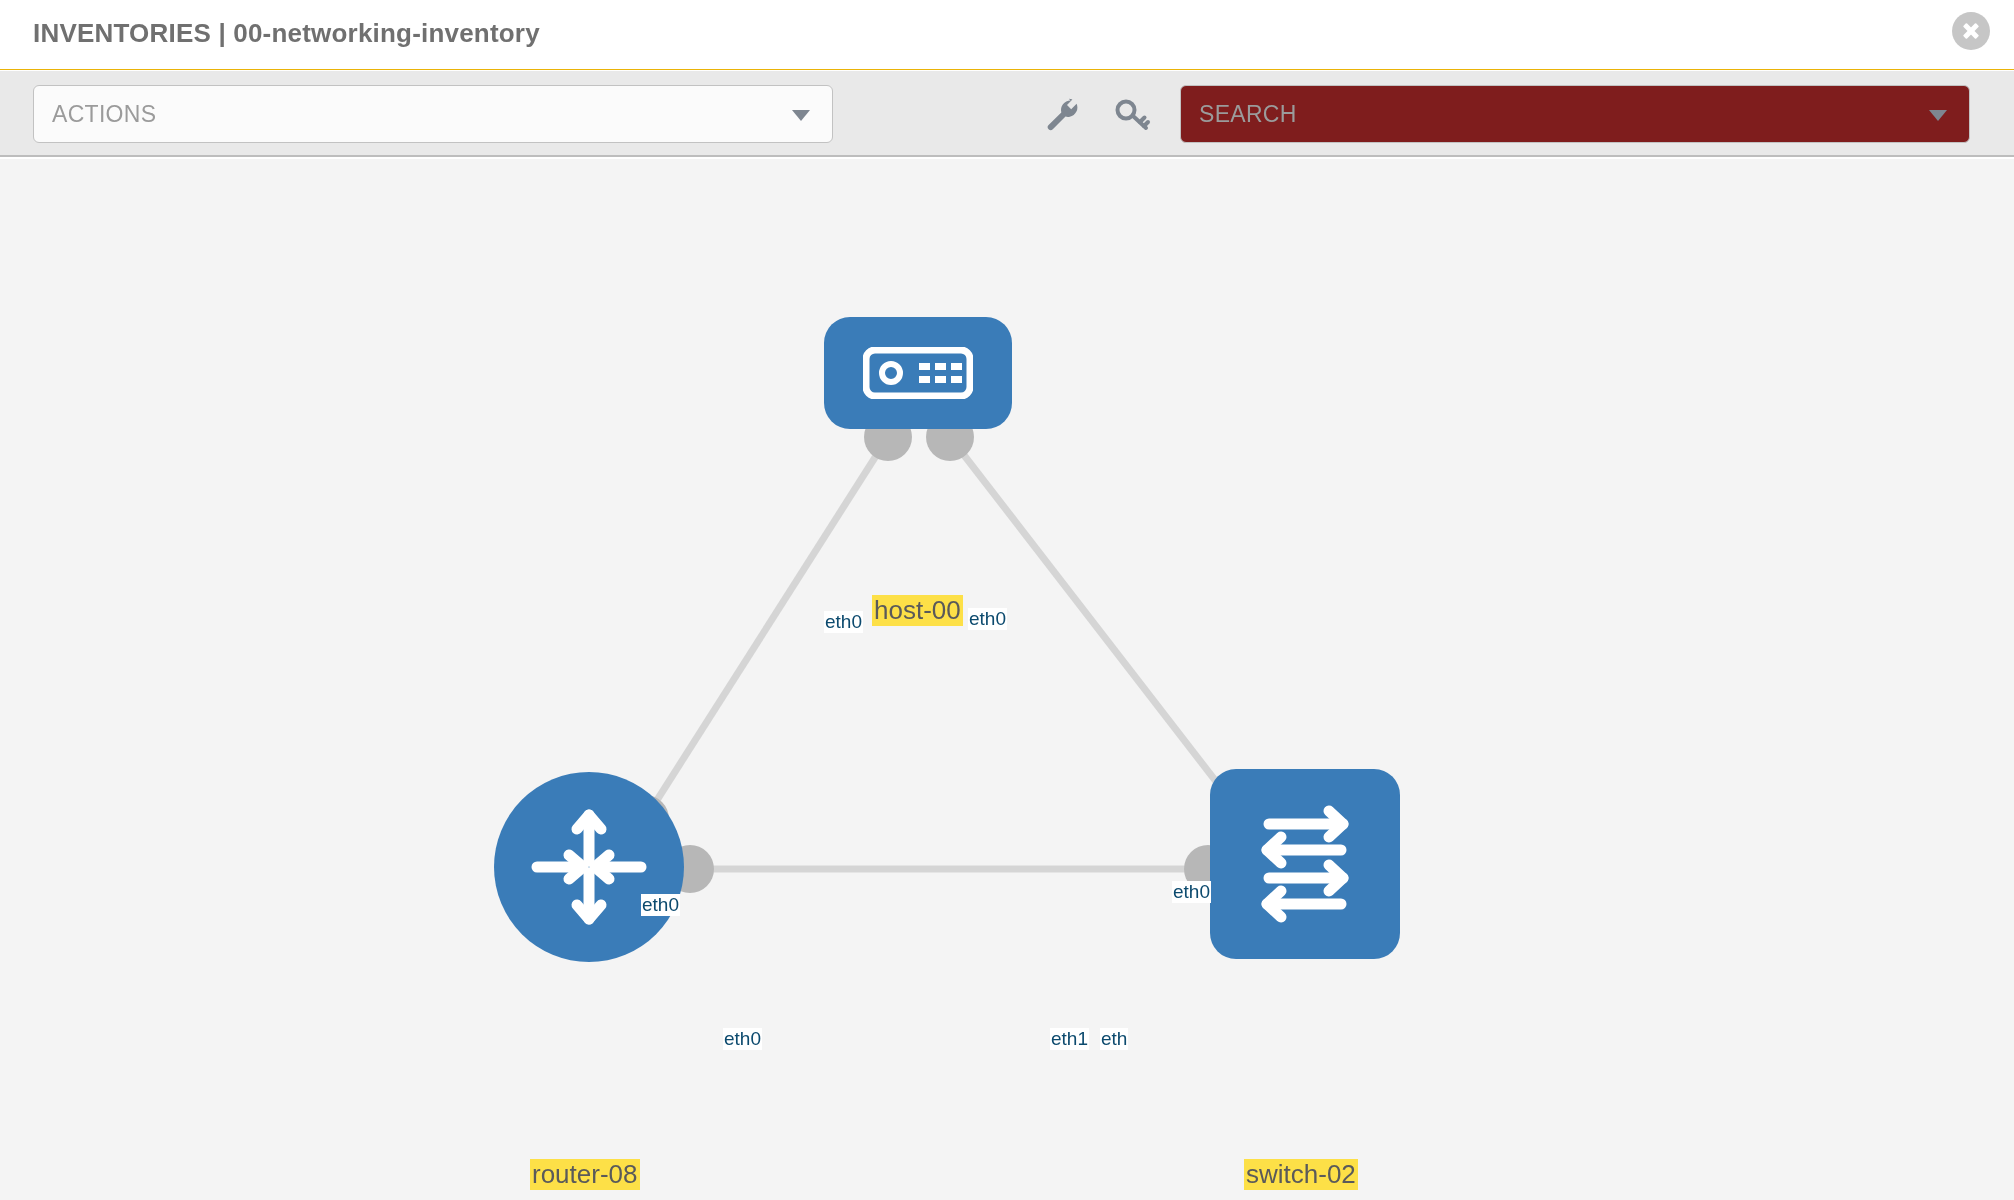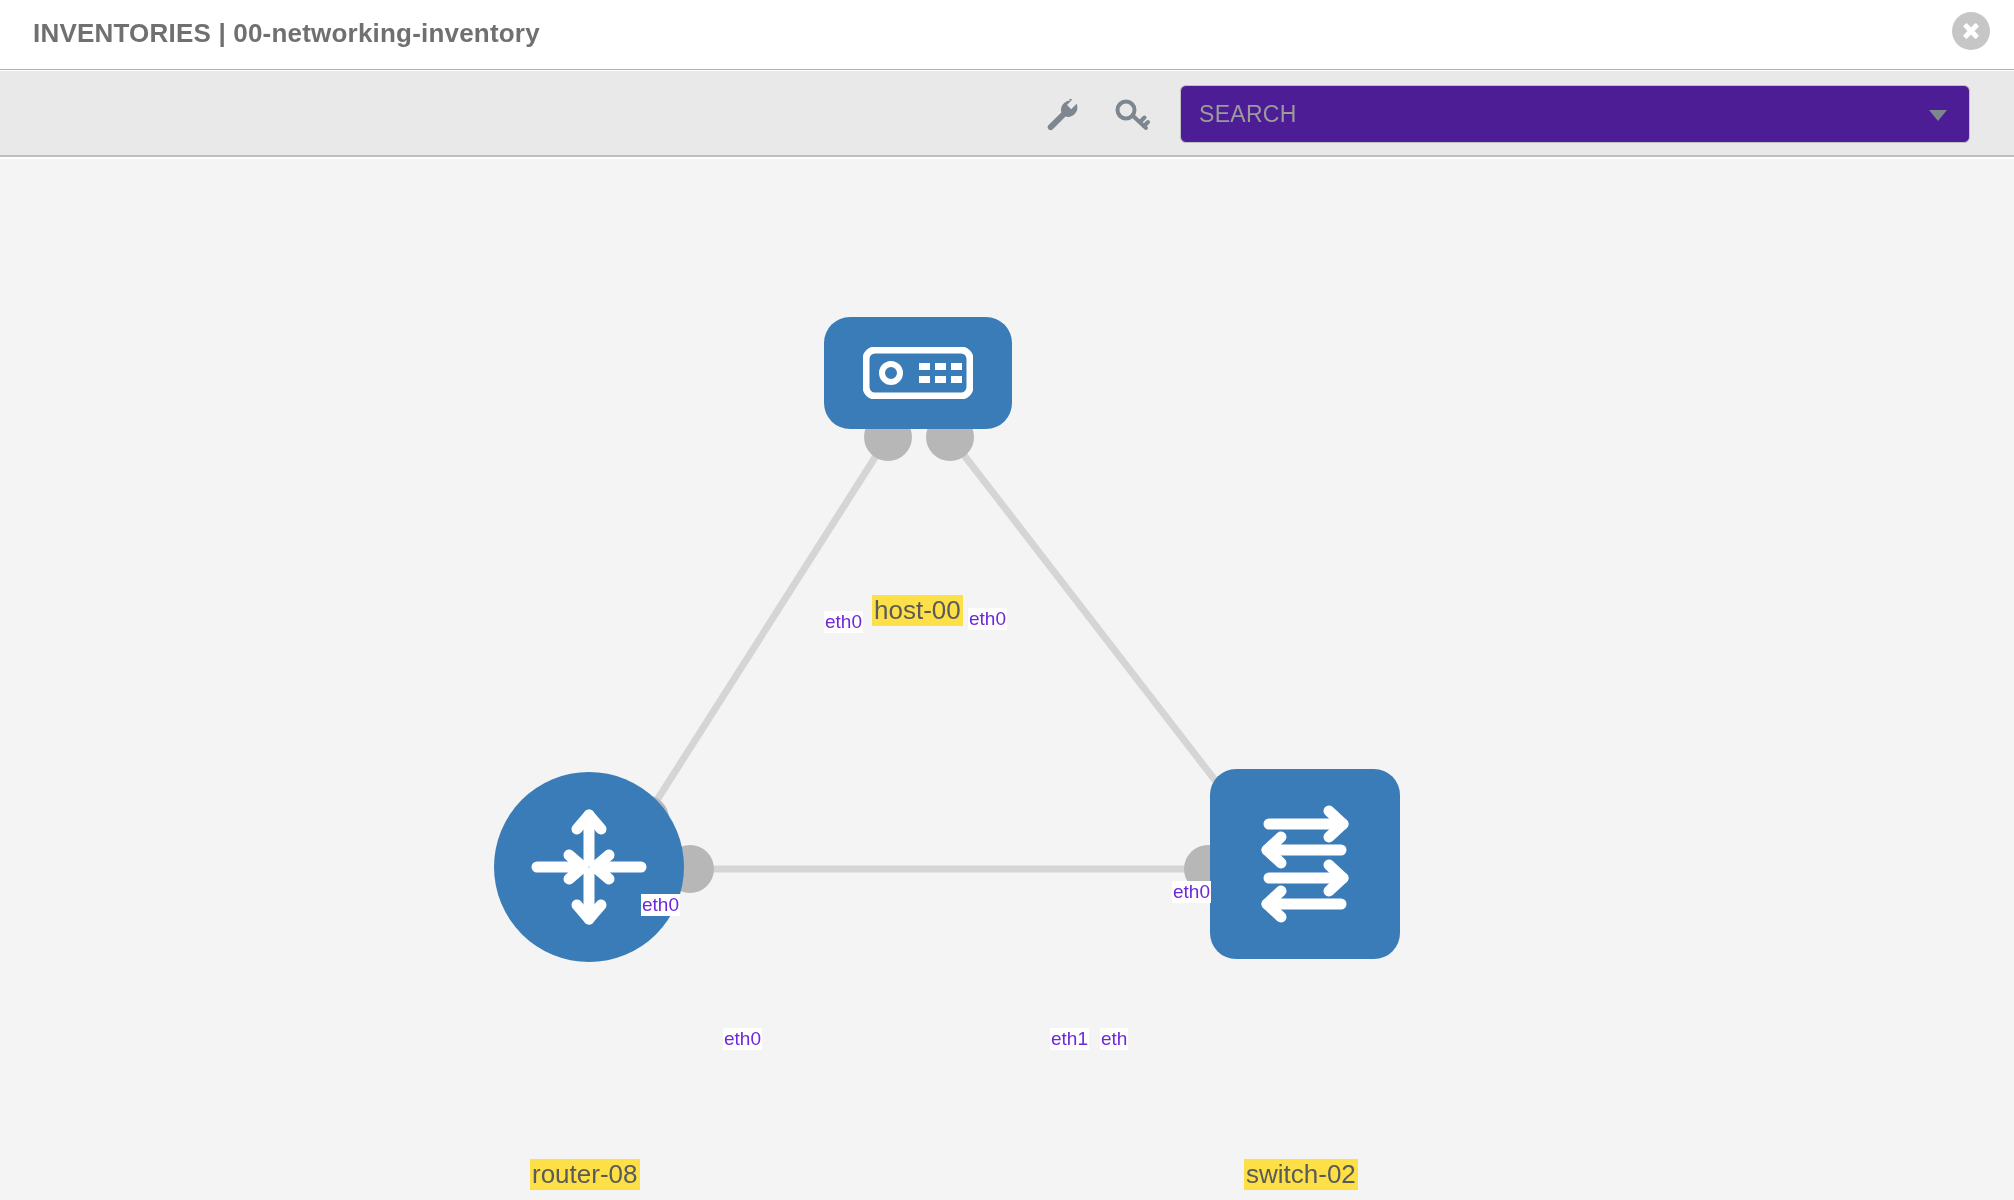--- a/index.html
+++ b/index.html
@@ -110,21 +110,21 @@
   .tool-icon svg { position: absolute; left: 9px; top: 9px; }
   .icon-wrench { left: 1032px; }
   .icon-key    { left: 1104px; }
 
   .search-box {
     position: absolute;
     left: 1180px;
     top: 14px;
     width: 790px;
     height: 58px;
-    background: #4c1d95;
+    background: #7f1d1d;
     border: 1px solid #c2c2c2;
     border-radius: 6px;
     cursor: text;
   }
   .search-label {
     position: absolute;
     left: 18px;
     top: 15px;
     font-size: 23px;
     color: #9b9b9b;
@@ -173,21 +173,21 @@
     white-space: nowrap;
     padding: 0 2px;
   }
   .label-host   { left: 872px; top: 436px; }
   .label-router { left: 530px; top: 1000px; }
   .label-switch { left: 1244px; top: 1000px; }
 
   .port-label {
     position: absolute;
     font-size: 19px;
-    color: #6d28d9;
+    color: #0c4a6e;
     background: #ffffff;
     white-space: nowrap;
     padding: 0 1px;
   }
   .pl-host-left   { left: 824px;  top: 452px; }
   .pl-host-right  { left: 968px;  top: 449px; }
   .pl-router-up   { left: 641px;  top: 735px; }
   .pl-switch-up   { left: 1172px; top: 722px; }
   .pl-router-rt   { left: 723px;  top: 869px; }
   .pl-switch-lf-a { left: 1100px; top: 869px; }
@@ -198,20 +198,24 @@
 
 <div id="app">
 
   <div class="header">
     <div class="header-title">INVENTORIES | 00-networking-inventory</div>
     <div class="close-btn"></div>
   </div>
 
   <div class="toolbar">
 
+    <div class="actions-select">
+      <span class="actions-label">ACTIONS</span>
+      <span class="caret"></span>
+    </div>
 
     <div class="tool-icon icon-wrench">
       <svg width="40" height="40" viewBox="0 0 40 40">
         <path d="M29.5 6.5a9.5 9.5 0 0 0-9.2 11.9L7.6 31.1a3 3 0 0 0 0 4.2 3 3 0 0 0 4.2 0l12.7-12.7a9.5 9.5 0 0 0 11.9-9.2c0-1.3-.3-2.5-.8-3.6l-5.4 5.4-4.2-4.2 5.4-5.4c-1.1-.5-2.3-.8-3.6-.8z" fill="#7e8690"></path>
       </svg>
     </div>
 
     <div class="tool-icon icon-key">
       <svg width="40" height="40" viewBox="0 0 40 40">
         <circle cx="13" cy="16" r="8.5" fill="none" stroke="#7e8690" stroke-width="4"></circle>

